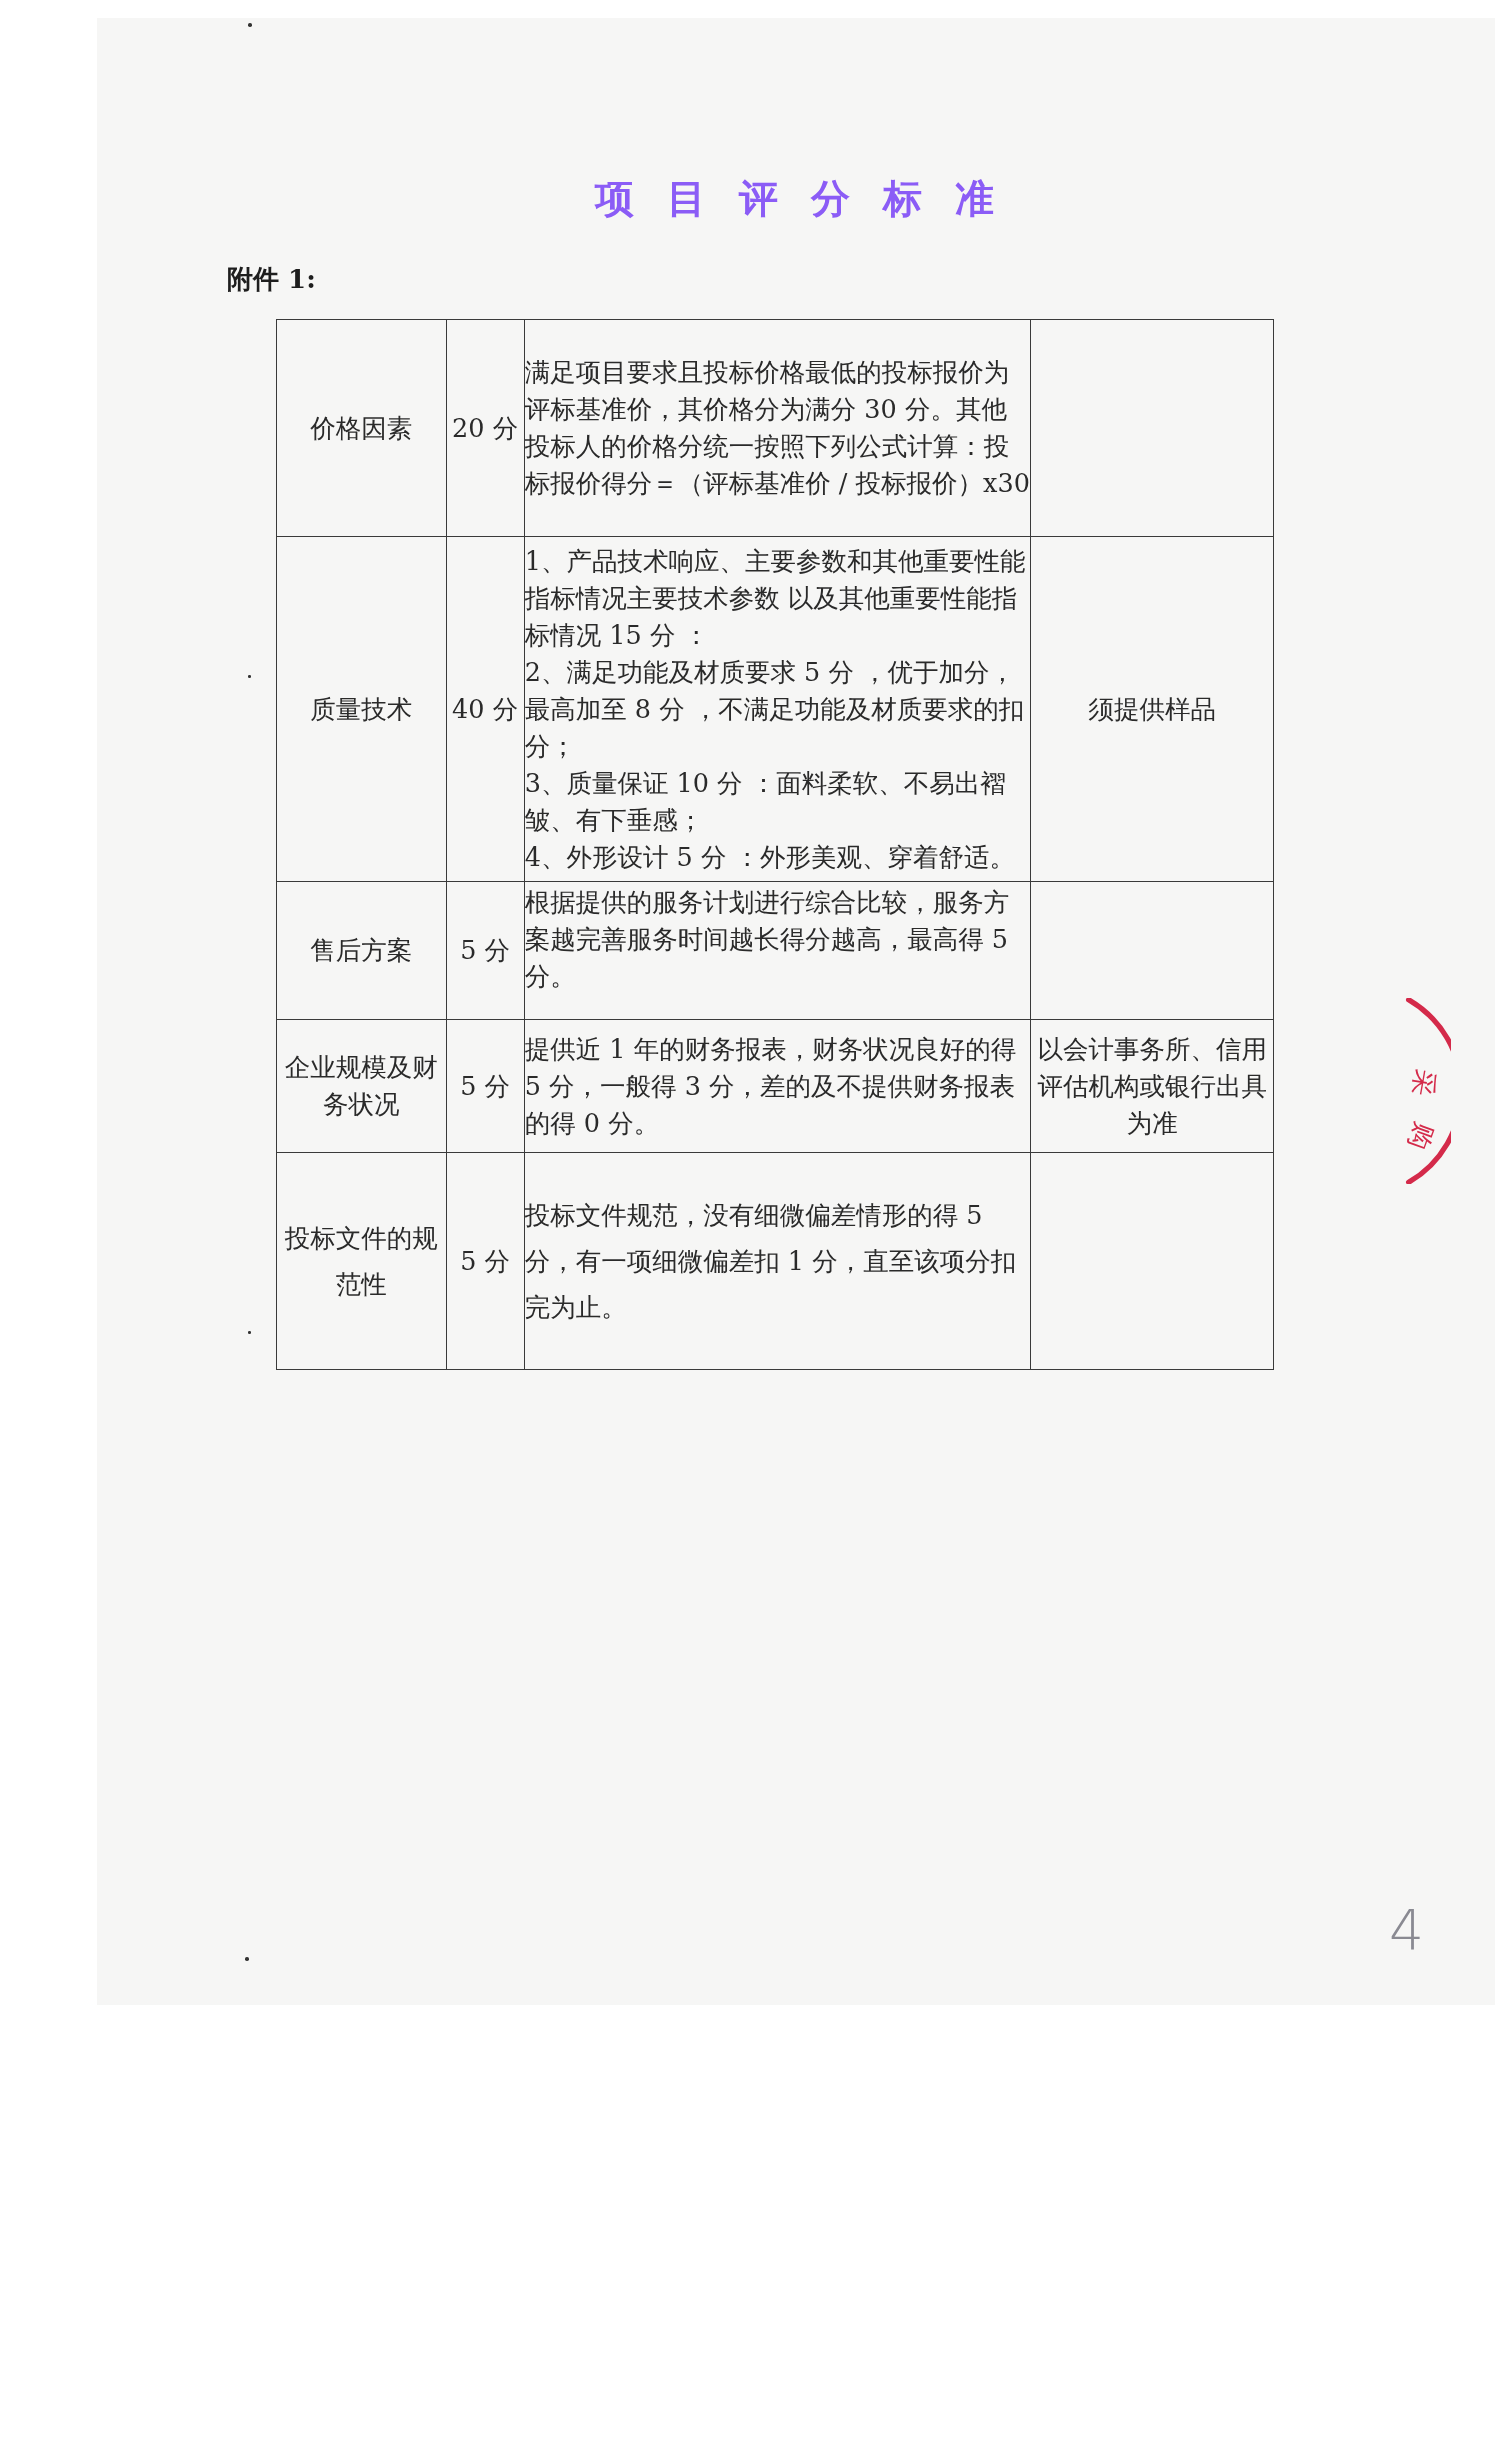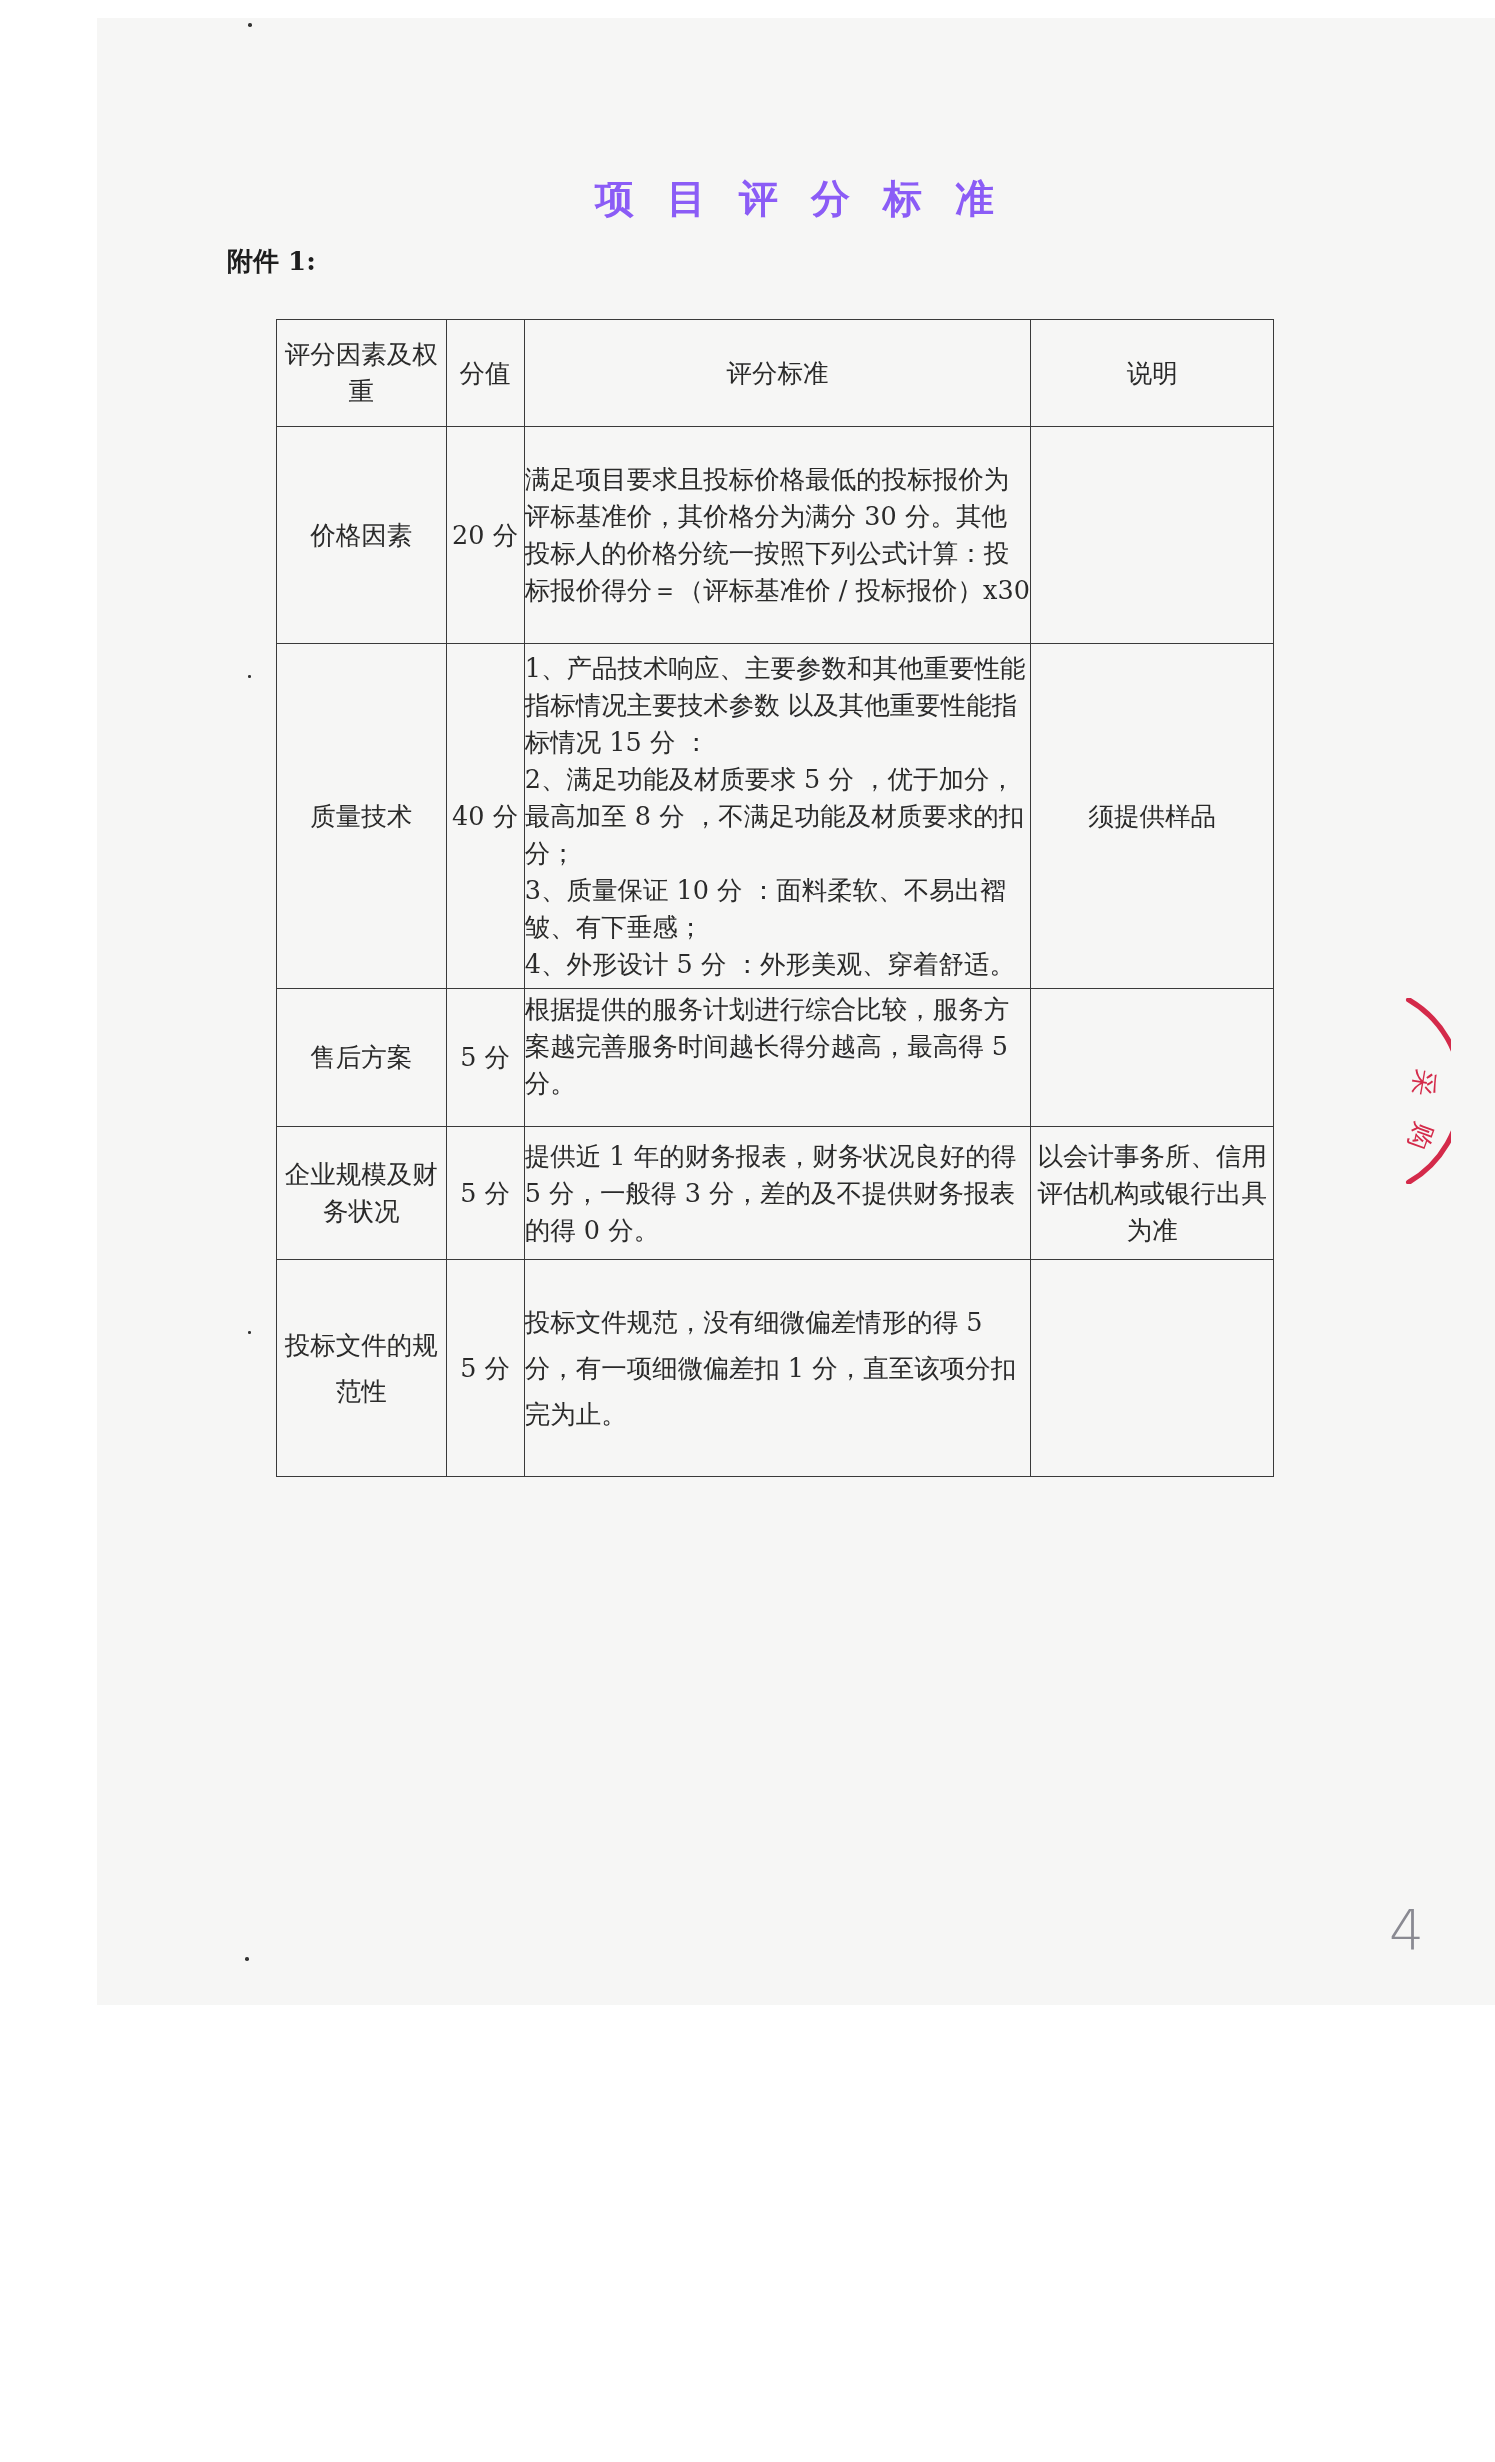--- a/index.html
+++ b/index.html
@@ -13,21 +13,21 @@
     position: absolute; left: 97px; top: 17.6px; width: 1398px; height: 1987px;
     background: #f6f6f5;
   }
   .dot { position: absolute; width: 3.5px; height: 3.5px; background: #333; border-radius: 50%; }
   .doc-title {
     position: absolute; left: 595px; top: 172px; width: 387px;
     font-size: 39px; letter-spacing: 33px; white-space: nowrap; color: #8b5cf6;
     font-weight: bold;
   }
   .attachment {
-    position: absolute; left: 227px; top: 244px; font-size: 26px; font-weight: bold; color: #1e1e1e;
+    position: absolute; left: 227px; top: 262px; font-size: 26px; font-weight: bold; color: #1e1e1e;
   }
   table.score {
     position: absolute; left: 276px; top: 319px;
     border-collapse: collapse; table-layout: fixed; width: 998px;
   }
   table.score td {
     border: 1.8px solid #3a3a3a; font-size: 25.5px; line-height: 37px;
     vertical-align: middle; padding: 0;
   }
   td.c-factor { width: 168px; text-align: center; padding: 0 7px; }
@@ -51,26 +51,20 @@
 <div class="dot" style="left:248px;top:23px;"></div>
 <div class="dot" style="left:248px;top:675px;width:2.6px;height:2.6px;"></div>
 <div class="dot" style="left:248px;top:1331px;width:2.6px;height:2.6px;"></div>
 <div class="dot" style="left:245px;top:1957px;"></div>
 
 <div class="doc-title">项目评分标准</div>
 <div class="attachment">附件 1:</div>
 
 <table class="score">
   <tbody>
-      <tr style="height:107px;">
-    <td class="c-factor">评分因素及权重</td>
-    <td class="c-score">分值</td>
-    <td class="c-crit" style="text-align:center;">评分标准</td>
-    <td class="c-note">说明</td>
-  </tr>
   <tr style="height:217px;">
     <td class="c-factor">价格因素</td>
     <td class="c-score">20 分</td>
     <td class="c-crit">满足项目要求且投标价格最低的投标报价为评标基准价，其价格分为满分 30 分。其他投标人的价格分统一按照下列公式计算：投标报价得分＝（评标基准价 / 投标报价）x30</td>
     <td class="c-note"></td>
   </tr>
   <tr style="height:345px;">
     <td class="c-factor">质量技术</td>
     <td class="c-score">40 分</td>
     <td class="c-crit">

